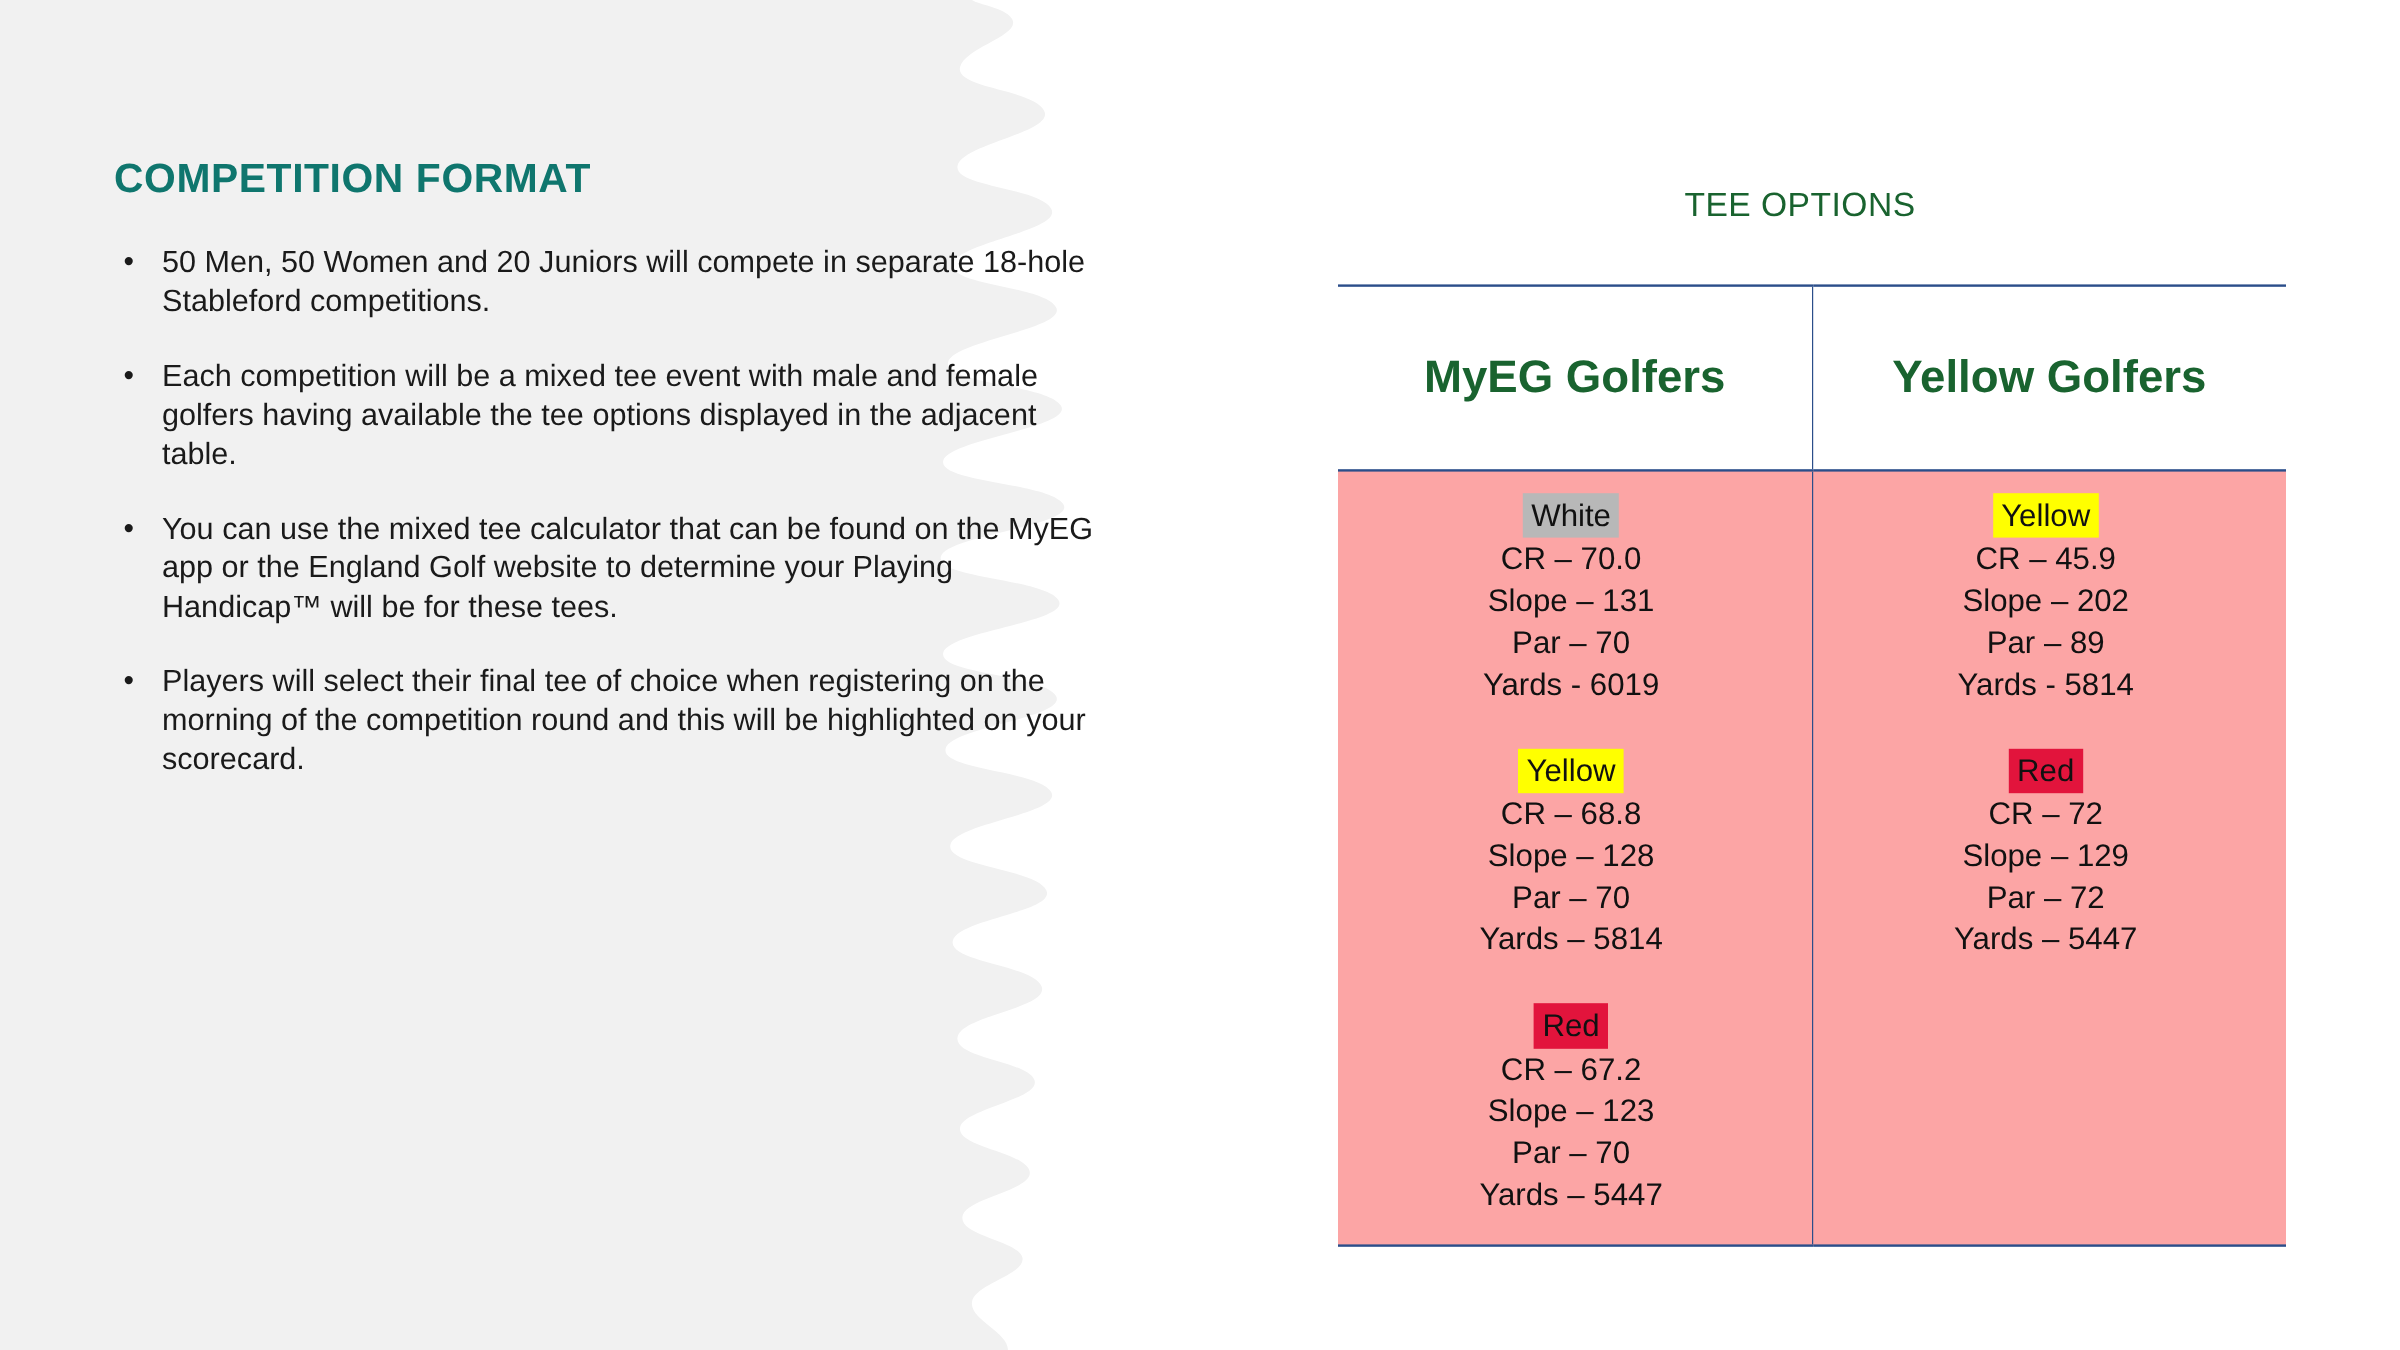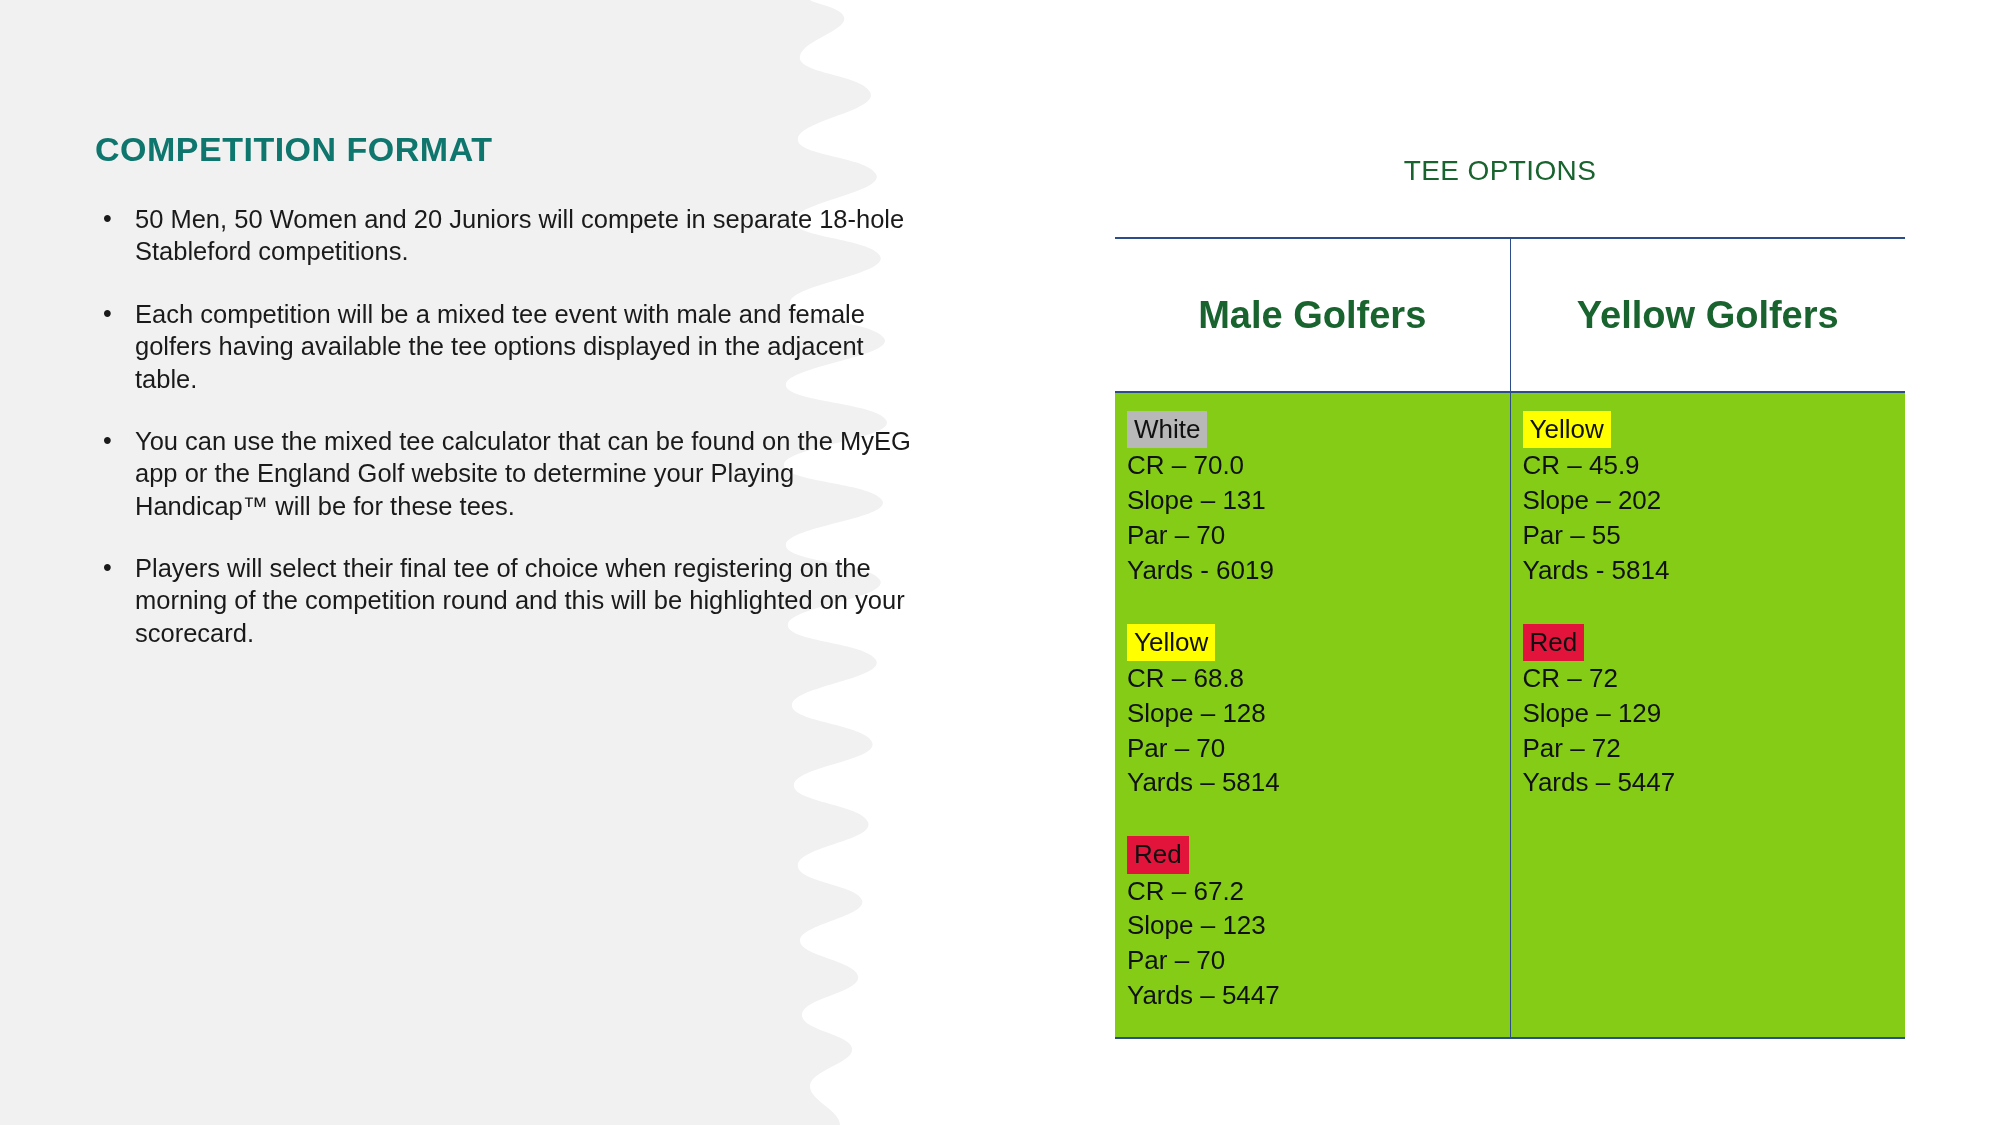--- a/index.html
+++ b/index.html
@@ -107,23 +107,24 @@
     font-weight: bold;
     background: #ffffff;
     width: 50%;
     padding: 0 6px;
   }
   .tee-table .head-cell.left-head {
     border-right: 1.6px solid #2b4e8a;
   }
   .tee-table .body-cell {
     border-bottom: 2px solid #2b4e8a;
-    background: #84cc16;
+    background: #fca5a5;
     vertical-align: top;
-    padding: 18px 6px 24px 12px;
+    padding: 18px 6px 24px 0;
+    text-align: center;
     width: 50%;
   }
   .tee-table .body-cell.left-body {
     border-right: 1.6px solid #2b4e8a;
   }
   .tee-block {
     margin-bottom: 36px;
   }
   .tee-block:last-child { margin-bottom: 0; }
   .tee-name {
@@ -204,21 +205,21 @@
     </li>
   </ul>
 </div>
 
 <div class="content-right">
   <div class="tee-title">TEE OPTIONS</div>
 
   <table class="tee-table">
     <thead>
       <tr>
-        <th class="head-cell left-head">Male Golfers</th>
+        <th class="head-cell left-head">MyEG Golfers</th>
         <th class="head-cell">Yellow Golfers</th>
       </tr>
     </thead>
     <tbody>
       <tr>
 
         <td class="body-cell left-body">
           <div class="tee-block">
             <div><span class="tee-name white-tee">White</span></div>
             <div class="tee-line">CR – 70.0</div>
@@ -240,21 +241,21 @@
             <div class="tee-line">Par – 70</div>
             <div class="tee-line">Yards – 5447</div>
           </div>
         </td>
 
         <td class="body-cell">
           <div class="tee-block">
             <div><span class="tee-name yellow-tee">Yellow</span></div>
             <div class="tee-line">CR – 45.9</div>
             <div class="tee-line">Slope – 202</div>
-            <div class="tee-line">Par – 55</div>
+            <div class="tee-line">Par – 89</div>
             <div class="tee-line">Yards - 5814</div>
           </div>
           <div class="tee-block">
             <div><span class="tee-name red-tee">Red</span></div>
             <div class="tee-line">CR – 72</div>
             <div class="tee-line">Slope – 129</div>
             <div class="tee-line">Par – 72</div>
             <div class="tee-line">Yards – 5447</div>
           </div>
         </td>

